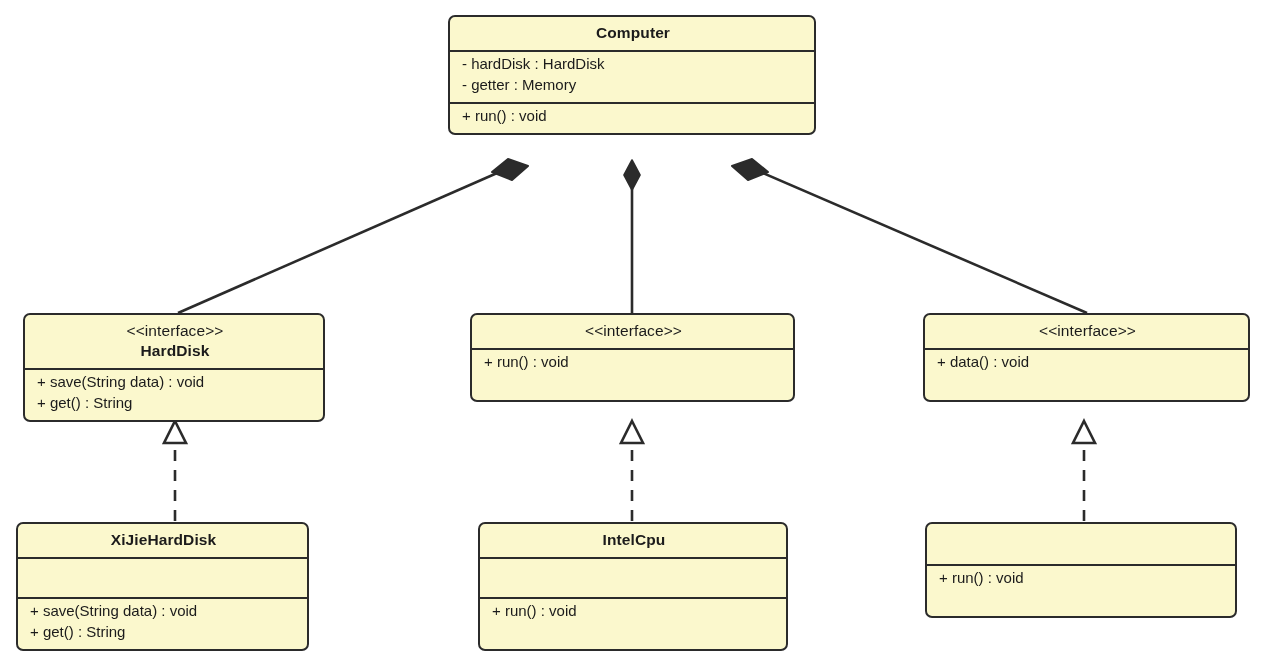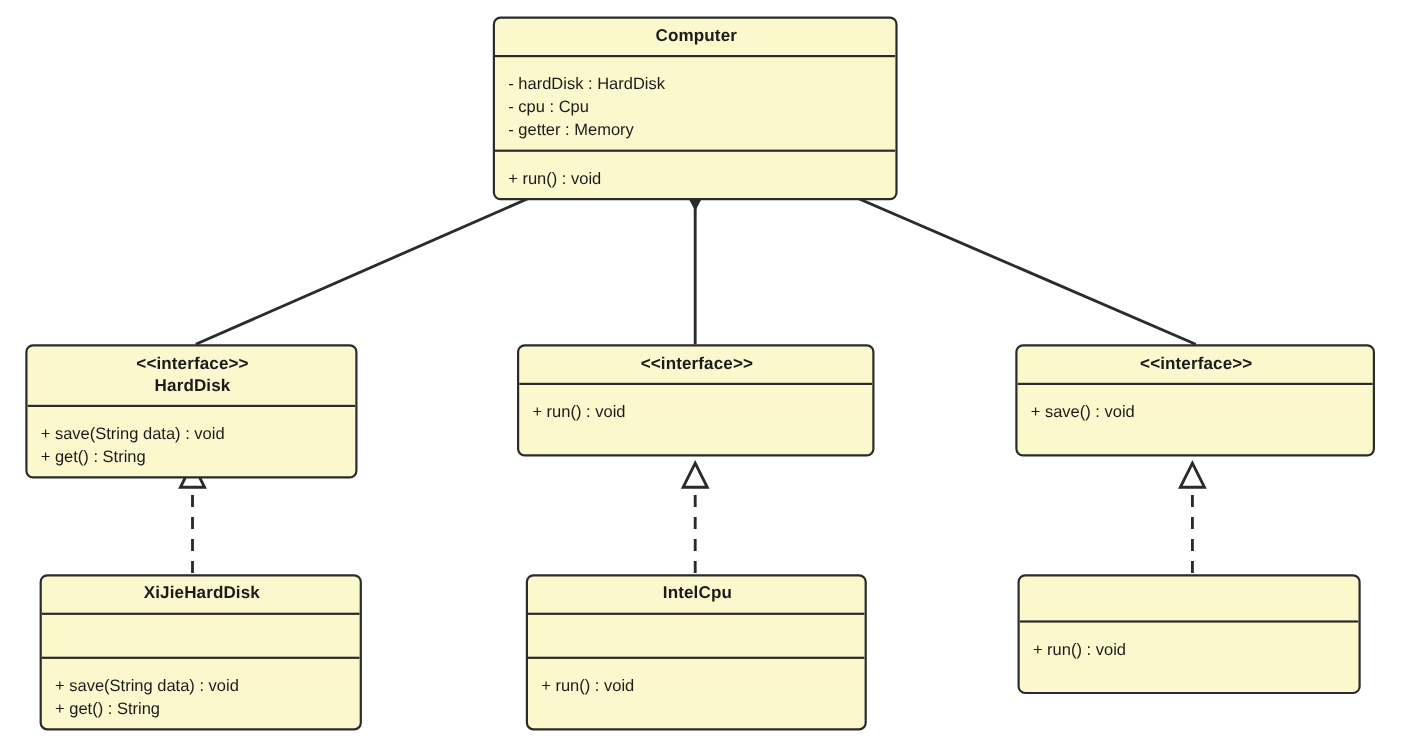--- a/index.html
+++ b/index.html
@@ -51,21 +51,21 @@
     font-weight: bold;
     font-size: 15.5px;
     color: #1b1b1b;
     letter-spacing: 0.1px;
     padding-top: 6px;
     padding-bottom: 7px;
     line-height: 1.27;
   }
   .uml-stereotype {
     display: block;
-    font-weight: bold;
+    font-weight: normal;
     font-size: 15.5px;
     line-height: 1.3;
   }
   .uml-name {
     display: block;
     font-weight: bold;
     font-size: 15.5px;
     line-height: 1.3;
   }
   .uml-member {
@@ -75,21 +75,21 @@
     white-space: nowrap;
   }
   .uml-compartment.empty-compartment {
     min-height: 40px;
   }
   .uml-compartment.pad-top {
     padding-top: 14px;
     padding-bottom: 12px;
   }
   .uml-compartment.members {
-    padding-top: 15px;
+    padding-top: 2px;
     padding-bottom: 6px;
   }
 </style>
 </head>
 <body>
 
 <div id="diagram-canvas">
 
   <svg id="connector-layer" viewBox="0 0 1280 672" width="1280" height="672" xmlns="http://www.w3.org/2000/svg">
 
@@ -123,21 +123,20 @@
       <polygon points="1084,421 1095,443 1073,443" fill="#ffffff" stroke="#2b2b2b" stroke-width="2.6" stroke-linejoin="miter"></polygon>
     </g>
   </svg>
 
   <div class="uml-class" id="box-computer" style="left:448px; top:15px; width:368px;">
     <div class="uml-compartment uml-title">
       <span class="uml-name">Computer</span>
     </div>
     <div class="uml-compartment members">
       <div class="uml-member">- hardDisk : HardDisk</div>
-      <div class="uml-member">- cpu : Cpu</div>
       <div class="uml-member">- getter : Memory</div>
     </div>
     <div class="uml-compartment members">
       <div class="uml-member">+ run() : void</div>
     </div>
   </div>
 
   <div class="uml-class" id="box-harddisk" style="left:23px; top:313px; width:302px;">
     <div class="uml-compartment uml-title">
       <span class="uml-stereotype">&lt;&lt;interface&gt;&gt;</span>
@@ -157,26 +156,26 @@
       <div class="uml-member">+ run() : void</div>
       <div class="uml-member">&nbsp;</div>
     </div>
   </div>
 
   <div class="uml-class" id="box-memory" style="left:923px; top:313px; width:327px;">
     <div class="uml-compartment uml-title">
       <span class="uml-stereotype">&lt;&lt;interface&gt;&gt;</span>
     </div>
     <div class="uml-compartment members pad-top">
-      <div class="uml-member">+ save() : void</div>
-      <div class="uml-member">&nbsp;</div>
-    </div>
-  </div>
-
-  <div class="uml-class" id="box-xijieharddisk" style="left:36px; top:522px; width:293px;">
+      <div class="uml-member">+ data() : void</div>
+      <div class="uml-member">&nbsp;</div>
+    </div>
+  </div>
+
+  <div class="uml-class" id="box-xijieharddisk" style="left:16px; top:522px; width:293px;">
     <div class="uml-compartment uml-title">
       <span class="uml-name">XiJieHardDisk</span>
     </div>
     <div class="uml-compartment empty-compartment"></div>
     <div class="uml-compartment members">
       <div class="uml-member">+ save(String data) : void</div>
       <div class="uml-member">+ get() : String</div>
     </div>
   </div>
 

